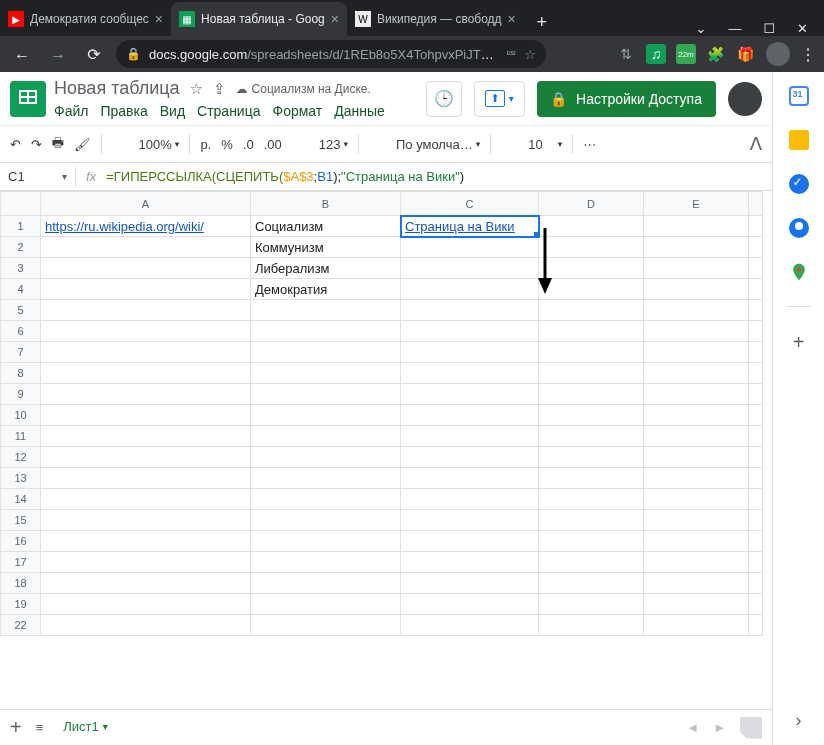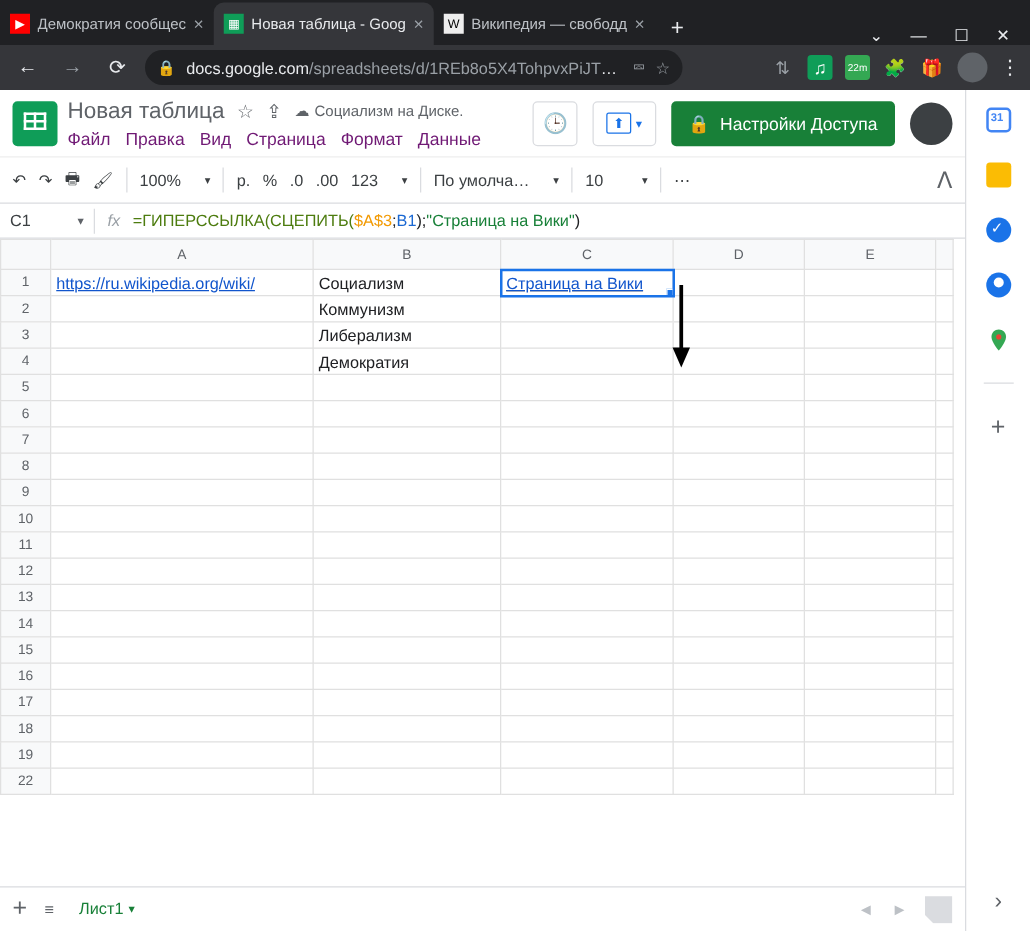--- a/index.html
+++ b/index.html
@@ -36,30 +36,30 @@
 .main { flex: 1; display: flex; flex-direction: column; min-width: 0; }
 
 .app-header { display: flex; align-items: center; padding: 6px 10px 0 10px; gap: 8px; }
 .sheets-logo { width: 36px; height: 36px; background: #0f9d58; border-radius: 4px; position: relative; display: flex; align-items: center; justify-content: center; }
 .sheets-logo::after { content: ""; width: 18px; height: 18px; background: linear-gradient(#fff,#fff) 0 0/18px 2px no-repeat, linear-gradient(#fff,#fff) 0 6px/18px 2px no-repeat, linear-gradient(#fff,#fff) 0 12px/18px 2px no-repeat, linear-gradient(#fff,#fff) 0 0/2px 14px no-repeat, linear-gradient(#fff,#fff) 8px 0/2px 14px no-repeat, linear-gradient(#fff,#fff) 16px 0/2px 14px no-repeat; }
 .titleblock { display: flex; flex-direction: column; gap: 2px; }
 .title-row { display: flex; align-items: center; gap: 10px; }
 .doc-title { font-size: 18px; color: #5f6368; }
 .title-icons { display: flex; gap: 10px; color: #5f6368; font-size: 15px; align-items: center; }
 .saved { font-size: 12px; color: #5f6368; display: flex; align-items: center; gap: 4px; }
-.menubar { display: flex; gap: 12px; font-size: 14px; color: #701a75; padding-top: 2px; }
+.menubar { display: flex; gap: 12px; font-size: 14px; color: #14532d; padding-top: 2px; }
 .header-right { margin-left: auto; display: flex; align-items: center; gap: 12px; }
 .icon-btn { width: 36px; height: 36px; border: 1px solid #dadce0; border-radius: 4px; display: flex; align-items: center; justify-content: center; color: #5f6368; font-size: 16px; }
 .present { border: 1px solid #dadce0; border-radius: 4px; height: 36px; padding: 0 10px; display: flex; align-items: center; gap: 4px; color: #1a73e8; }
 .share-btn { background: #188038; color: #fff; border-radius: 4px; height: 36px; padding: 0 14px; display: flex; align-items: center; gap: 8px; font-size: 14px; font-weight: 500; }
 .avatar-app { width: 34px; height: 34px; border-radius: 50%; background: #3c4043; }
 
 .toolbar { height: 38px; border-top: 1px solid #eee; border-bottom: 1px solid #dadce0; display: flex; align-items: center; padding: 0 10px; gap: 10px; font-size: 13px; color: #3c4043; margin-top: 6px; }
 .tb-sep { width: 1px; height: 20px; background: #dadce0; }
-.tb-item { display: flex; align-items: center; gap: 19px; }
+.tb-item { display: flex; align-items: center; gap: 3px; margin-left: 27px; }
 .tb-chevron { margin-left: auto; font-size: 18px; color: #5f6368; }
 
 .formulabar { height: 28px; border-bottom: 1px solid #dadce0; display: flex; align-items: center; font-size: 13px; }
 .cellname { width: 62px; padding-left: 8px; color: #3c4043; }
 .fb-chev { color: #5f6368; margin-right: 8px; font-size: 10px; }
 .fx { color: #9aa0a6; font-style: italic; margin: 0 10px; }
 .formula { font-family: "Consolas", monospace; color: #202124; }
 .formula .fn { color: #4d7c0f; }
 .formula .ref-abs { color: #f29900; }
 .formula .ref-rel { color: #1967d2; }

